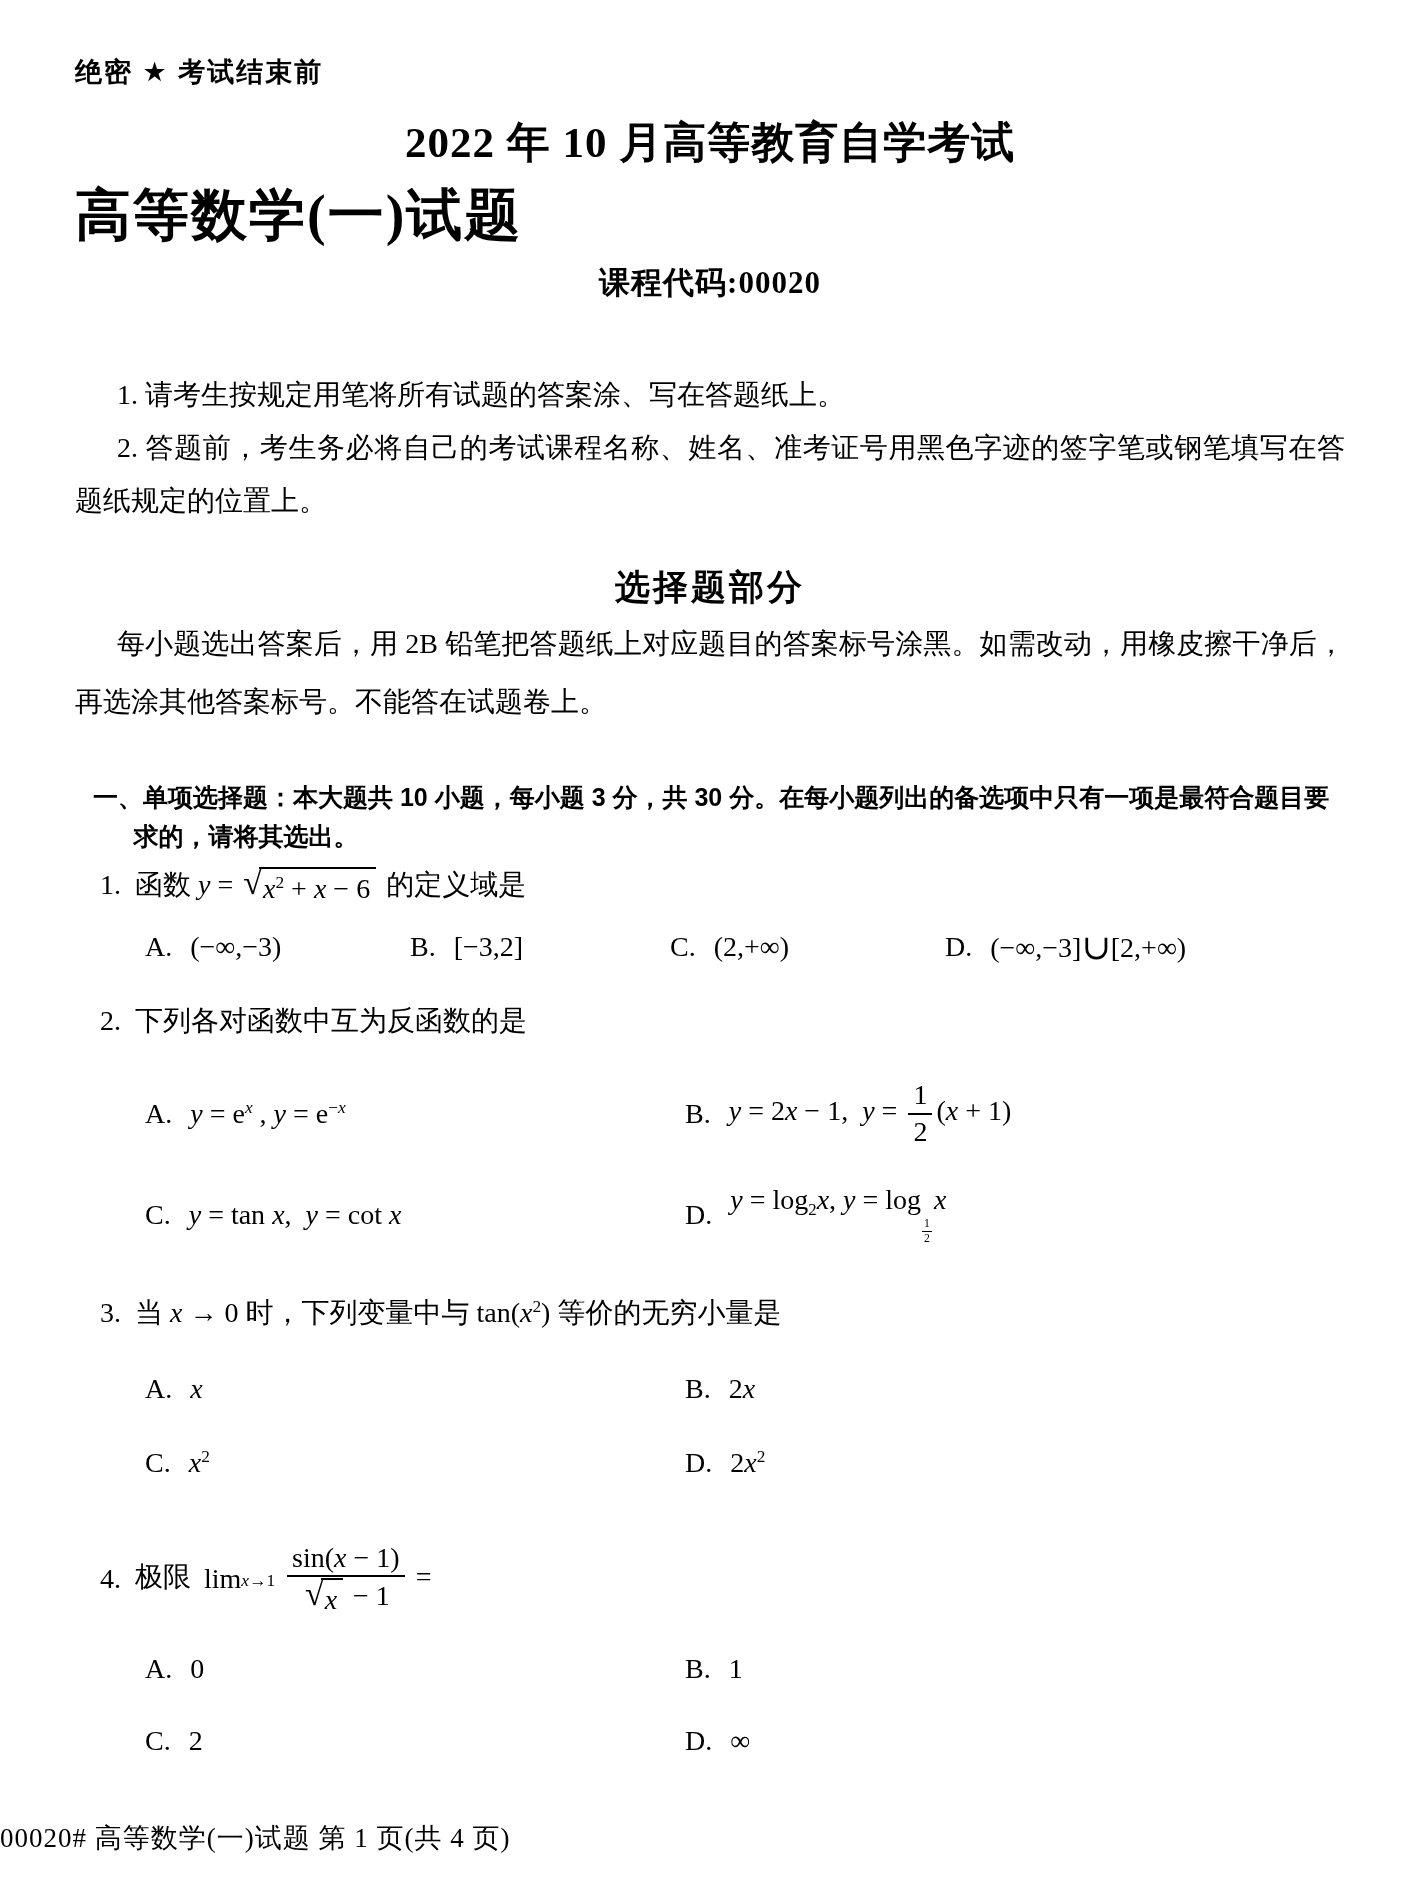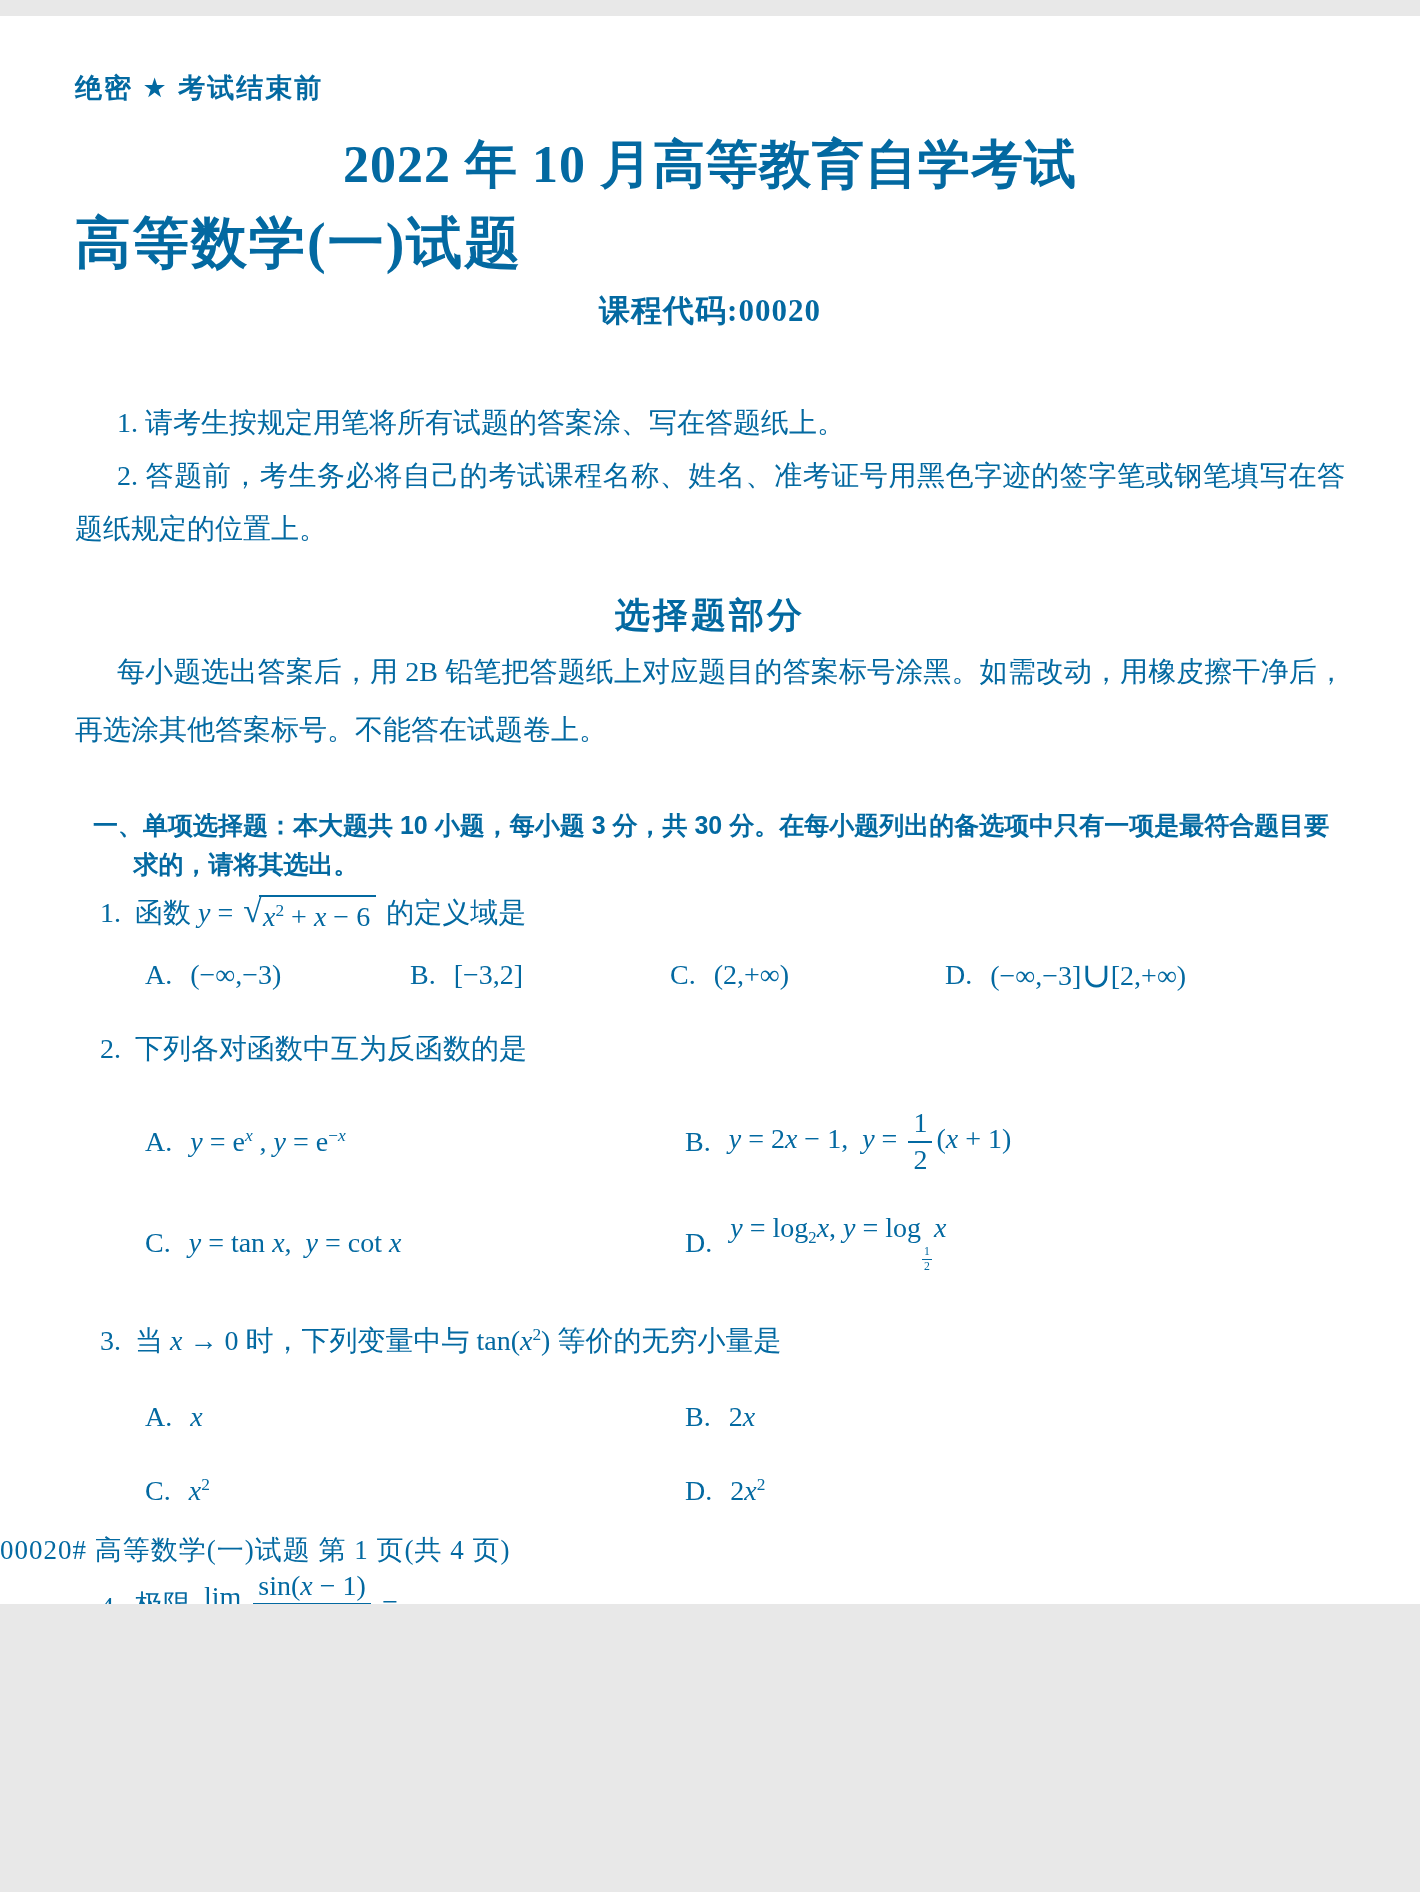--- a/index.html
+++ b/index.html
@@ -1,32 +1,32 @@
 <!DOCTYPE html>
 <html><head>
 <meta charset="utf-8">
 <style>
   html,body{margin:0;padding:0;background:#e8e8e8;}
   .page{
     position:relative;
-    width:1420px;height:1588px;
-    margin:16px auto;
+    width:1420px;height:1892px;
+    margin:0 auto;
     background:#ffffff;
-    color:#0369a1;
+    color:#000000;
     box-sizing:border-box;
     padding:40px 75px 0 75px;
     font-family:"Liberation Serif","DejaVu Serif",serif;
     overflow:hidden;
   }
   .classification{
     font-family:"Liberation Sans","DejaVu Sans",sans-serif;
     font-weight:700;font-size:27px;margin-top:14px;letter-spacing:2px;
   }
   .title1{
-    text-align:center;font-size:52px;font-weight:700;
+    text-align:center;font-size:43px;font-weight:700;
     margin:24px 0 0 0;letter-spacing:1px;
   }
   .title2{
     text-align:left;font-size:56px;font-weight:900;
     margin:6px 0 0 0;letter-spacing:2px;
   }
   .course-code{
     text-align:center;font-size:31px;font-weight:700;margin-top:8px;letter-spacing:1px;
   }
   .instr{
@@ -78,21 +78,21 @@
   
   .frac{display:inline-flex;flex-direction:column;align-items:center;
         vertical-align:middle;line-height:1.15;margin:0 4px;text-align:center;}
   .frac .num{border-bottom:2px solid currentColor;padding:0 5px 1px 5px;}
   .frac .den{padding:1px 5px 0 5px;}
   
   .subfrac{display:inline-flex;flex-direction:column;align-items:center;
         font-size:0.42em;line-height:1.15;vertical-align:-1.55em;margin:0 2px 0 1px;}
   .subfrac .sf-num{border-bottom:1px solid currentColor;padding:0 2px;}
   
-  .mlim{display:inline-flex;flex-direction:column;align-items:center;
+  .mlim{display:inline-flex;flex-direction:row;align-items:center;
         vertical-align:middle;line-height:1;margin:0 8px 0 6px;}
   .mlim .lim-sub{font-size:0.62em;margin-top:3px;}
   .cup{font-size:1.25em;vertical-align:-2px;}
   .footer{
     position:absolute;left:0;right:0;bottom:36px;
     text-align:left;font-size:27px;letter-spacing:1px;
   }
 </style>
 </head>
 <body>

